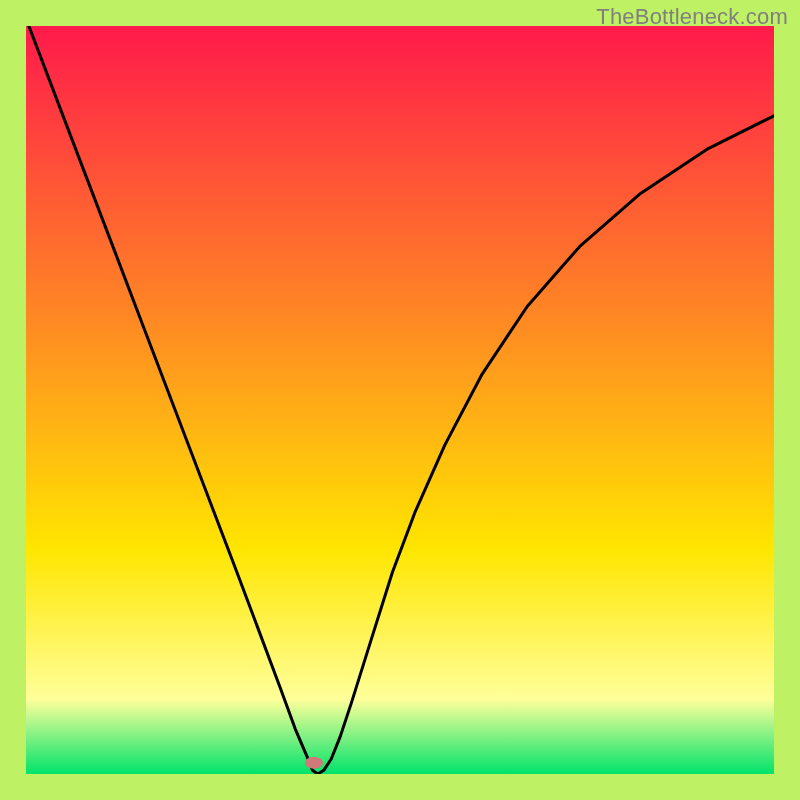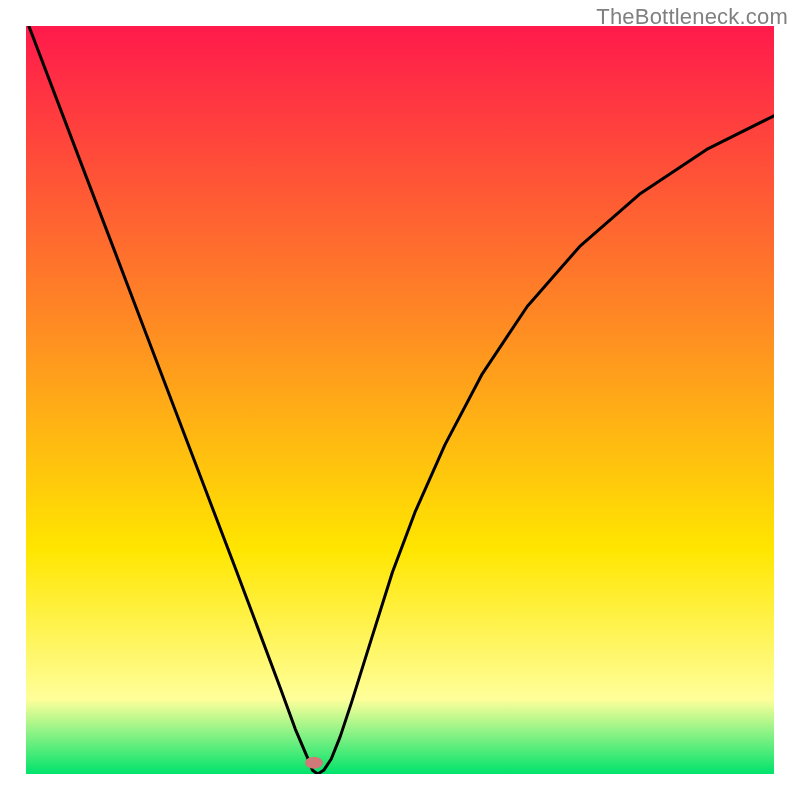--- a/index.html
+++ b/index.html
@@ -9,21 +9,21 @@
     height: 800px;
     overflow: hidden;
     background: #000;
     font-family: Arial, Helvetica, sans-serif;
   }
   .frame {
     position: absolute;
     left: 0; top: 0;
     width: 800px;
     height: 800px;
-    background: #ffffff;
+    background: #bef264;
   }
   .plot {
     position: absolute;
     left: 26px;
     top: 26px;
     width: 748px;
     height: 748px;
   }
   .watermark {
     position: absolute;

